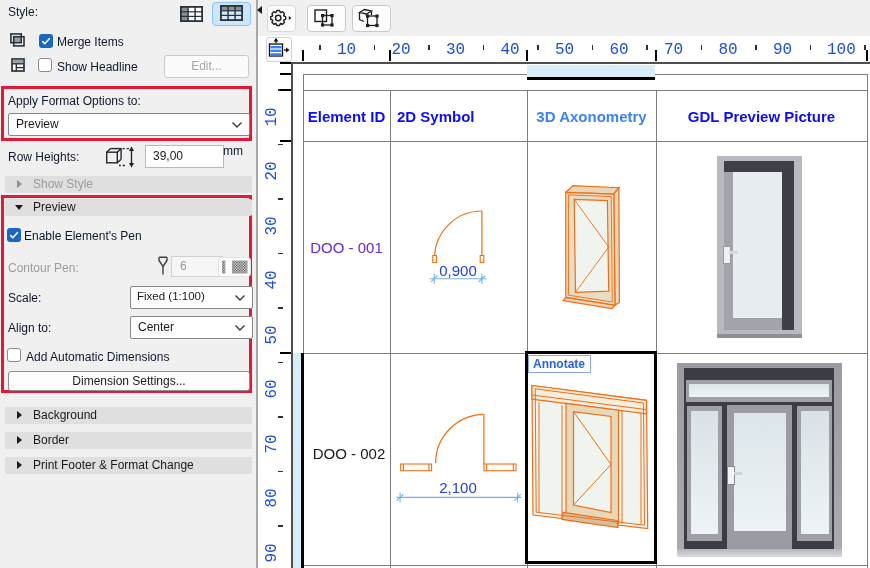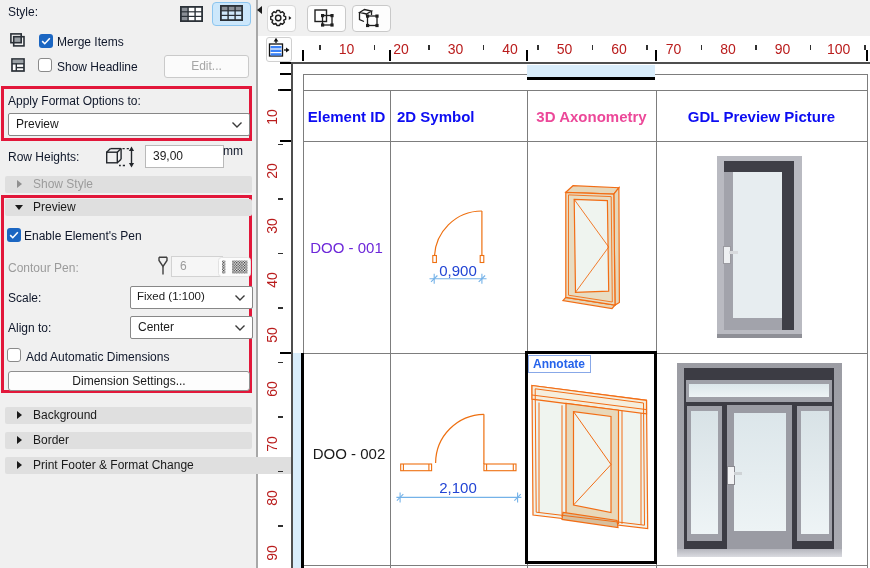--- a/index.html
+++ b/index.html
@@ -15,21 +15,21 @@
   .bar .txt{position:absolute;left:28px;top:1px;}
   .combo{position:absolute;background:#fff;border:1px solid #878787;border-radius:2px;
        font-size:12px;color:#1a1a1a;}
   .combo .ctxt{position:absolute;left:7px;top:3px;}
   .combo svg{position:absolute;right:7px;top:8px;}
   .redbox{position:absolute;border:3px solid #e2173a;}
   .cb{position:absolute;width:12px;height:12px;border:1px solid #8a8a8a;border-radius:3px;background:#fff;}
   .cbc{position:absolute;width:14px;height:14px;border-radius:3px;background:#1b66c2;}
   .hline{position:absolute;background:#7d7d7d;height:1px;}
   .vline{position:absolute;background:#7d7d7d;width:1px;}
-  .rulnum{position:absolute;font-size:14px;color:#b91c1c;}
+  .rulnum{position:absolute;font-size:16px;color:#1d4ed8;font-family:Liberation Mono, monospace;}
   .tick{position:absolute;background:#303030;}
 </style>
 </head>
 <body>
 
 <div class="abs" style="left:0;top:0;width:256px;height:568px;background:#f0f0f0;"></div>
 <div class="abs" style="left:256px;top:0;width:2px;height:568px;background:#a8a8a8;"></div>
 
 <div class="lbl" style="left:8px;top:5px;">Style:</div>
 
@@ -177,21 +177,21 @@
      font-size:12px;color:#1a1a1a;text-align:center;line-height:18px;">Dimension Settings...</div>
 
 <div class="bar" style="top:407px;">
   <div class="tri"></div>
   <div class="txt">Background</div>
 </div>
 <div class="bar" style="top:432px;">
   <div class="tri"></div>
   <div class="txt">Border</div>
 </div>
-<div class="bar" style="top:457px;padding-left:48px;">
+<div class="bar" style="top:457px;">
   <div class="tri"></div>
   <div class="txt">Print Footer &amp; Format Change</div>
 </div>
 
 <div class="abs" style="left:258px;top:0;width:612px;height:36px;background:#f0f0f0;"></div>
 
 <div class="abs" style="left:257px;top:6px;width:0;height:0;border-right:5px solid #1a1a1a;border-top:4px solid transparent;border-bottom:4px solid transparent;"></div>
 
 <div class="abs" style="left:267px;top:5px;width:27px;height:25px;background:#fdfdfd;border:1px solid #d8d8d8;border-radius:4px;"></div>
 <svg class="abs" style="left:269px;top:8px;" width="23" height="20" viewBox="0 0 23 20">
@@ -311,21 +311,21 @@
 <div class="vline" style="left:527px;top:89.5px;height:478.5px;"></div>
 <div class="vline" style="left:656px;top:89.5px;height:478.5px;"></div>
 
 <div class="abs" style="left:525px;top:350.5px;width:132px;height:3px;background:#000;"></div>
 <div class="abs" style="left:525px;top:350.5px;width:3px;height:213px;background:#000;"></div>
 <div class="abs" style="left:654px;top:350.5px;width:3px;height:213px;background:#000;"></div>
 <div class="abs" style="left:525px;top:560.5px;width:132px;height:3px;background:#000;"></div>
 
 <div class="abs" style="left:303px;top:108px;width:87px;text-align:center;font-size:15px;font-weight:bold;color:#0d0df2;">Element ID</div>
 <div class="abs" style="left:397px;top:108px;font-size:15px;font-weight:bold;color:#0d0df2;">2D Symbol</div>
-<div class="abs" style="left:527px;top:108px;width:129px;text-align:center;font-size:15px;font-weight:bold;color:#ec4899;">3D Axonometry</div>
+<div class="abs" style="left:527px;top:108px;width:129px;text-align:center;font-size:15px;font-weight:bold;color:#3b82f6;">3D Axonometry</div>
 <div class="abs" style="left:656px;top:108px;width:211px;text-align:center;font-size:15px;font-weight:bold;color:#0d0df2;">GDL Preview Picture</div>
 
 <div class="abs" style="left:303px;top:239px;width:87px;text-align:center;font-size:15px;color:#6d28d9;">DOO - 001</div>
 <div class="abs" style="left:303px;top:445px;width:92px;text-align:center;font-size:15px;color:#1a1a1a;">DOO - 002</div>
 
 <svg class="abs" style="left:390px;top:140px;" width="137" height="428" viewBox="0 0 137 428">
 
   <g stroke="#ee7011" fill="none" stroke-width="1.2">
     <line x1="91.9" y1="71" x2="91.9" y2="118"></line>
     <path d="M91.9 71 A47.5 47.5 0 0 0 44.4 118.5"></path>

